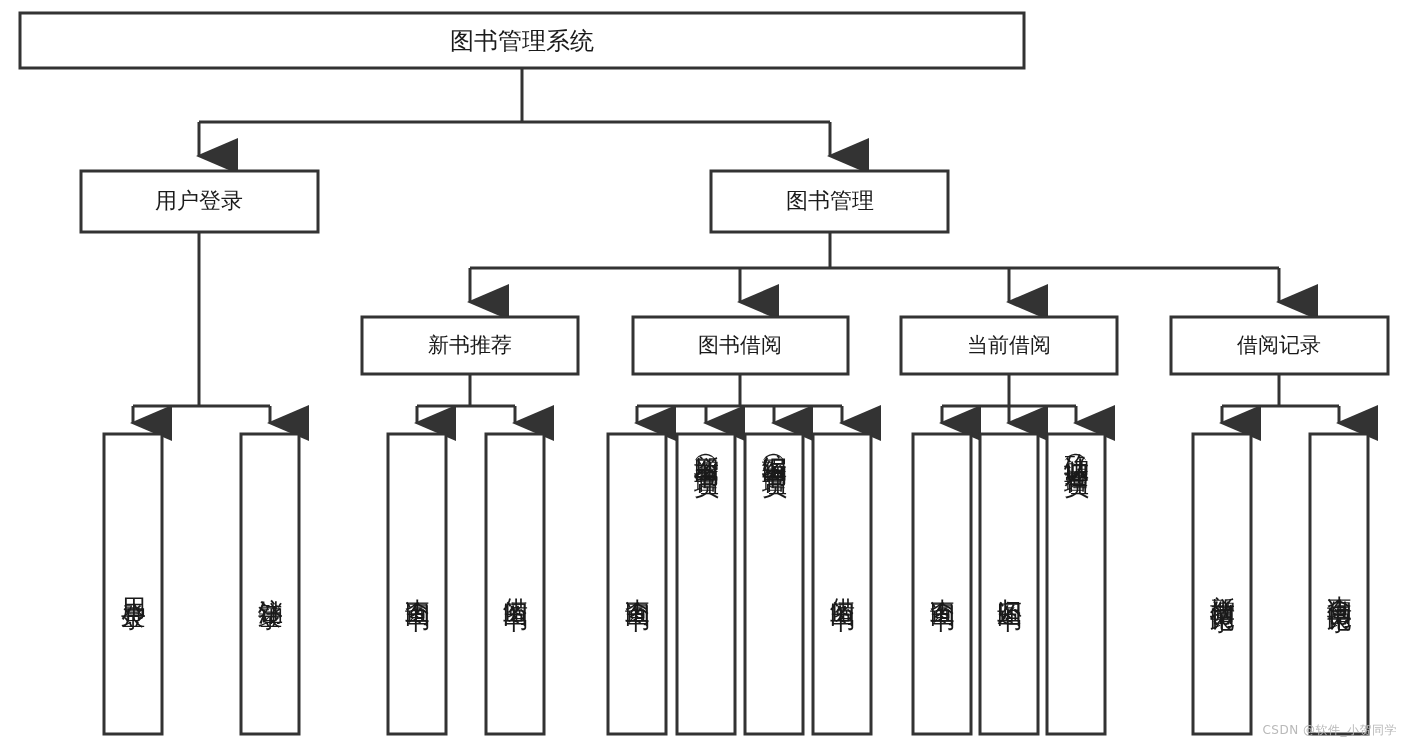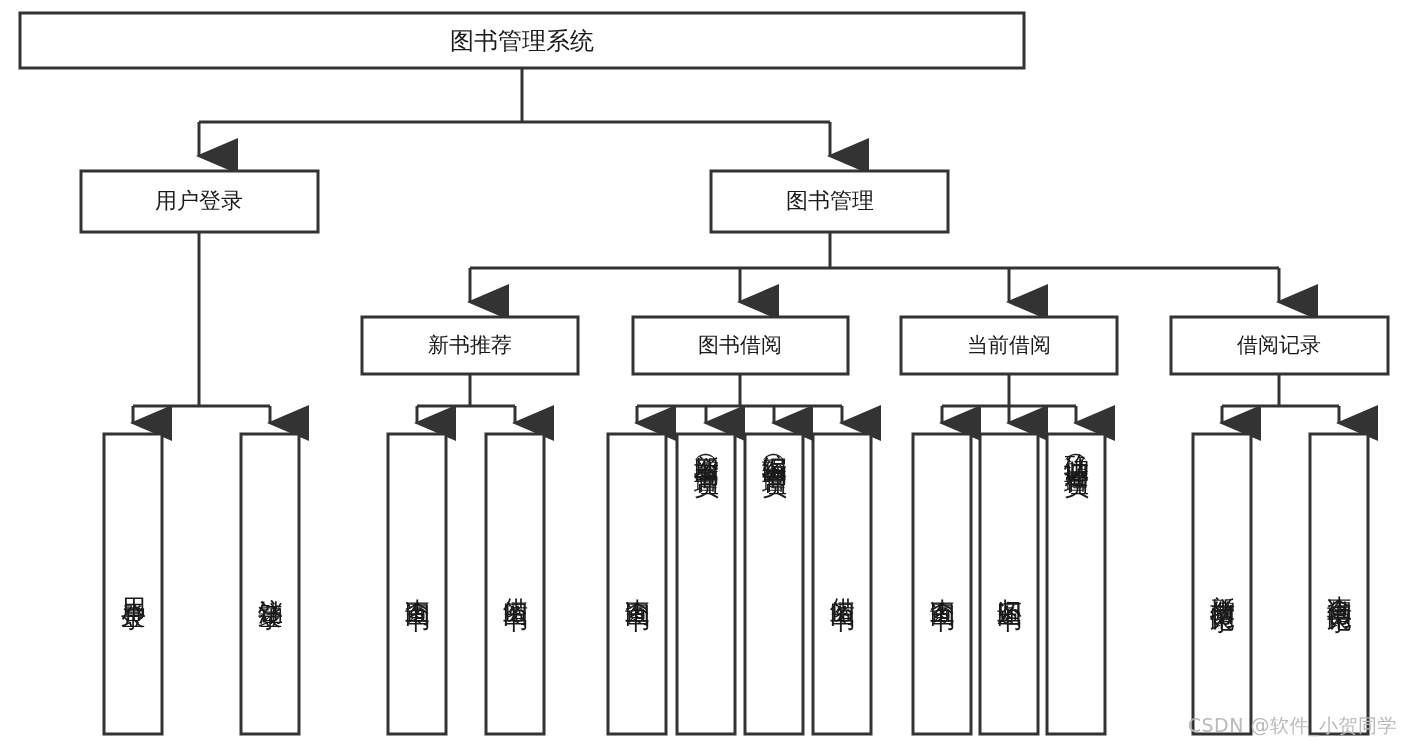--- a/index.html
+++ b/index.html
@@ -41,21 +41,21 @@
     line-height:1.12;
     letter-spacing:3px;
     color:#1a1a1a;
     white-space:nowrap;
   }
 
   #watermark{
     position:absolute;
     right:8px;bottom:8px;
     font-family:"DejaVu Sans","Liberation Sans",sans-serif;
-    font-size:19px;
+    font-size:12px;
     color:#b9b9b9;
     letter-spacing:0.5px;
     white-space:nowrap;
   }
 </style>
 </head>
 <body>
 
 <div id="stage">
 

